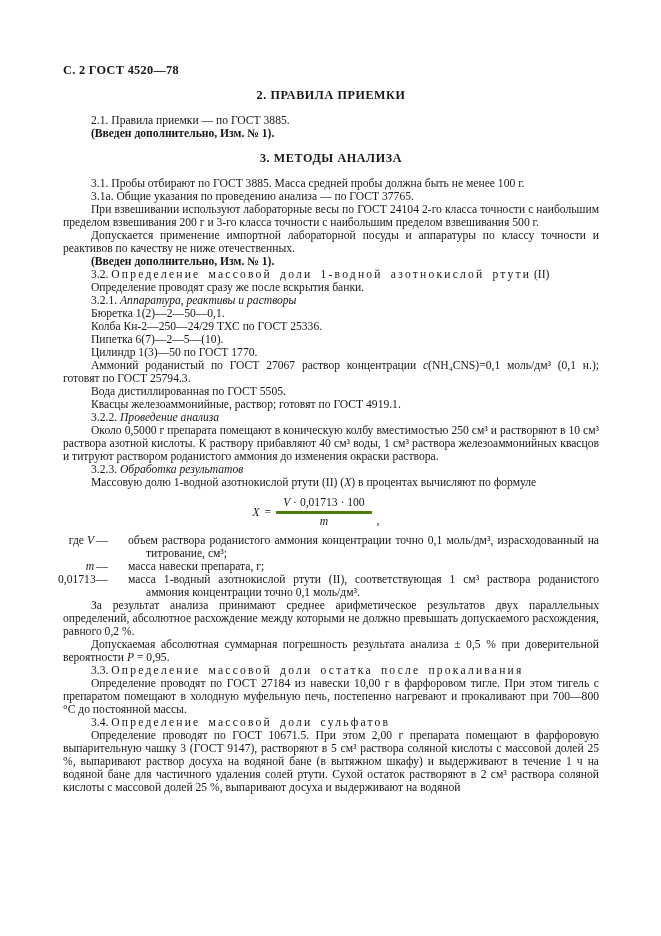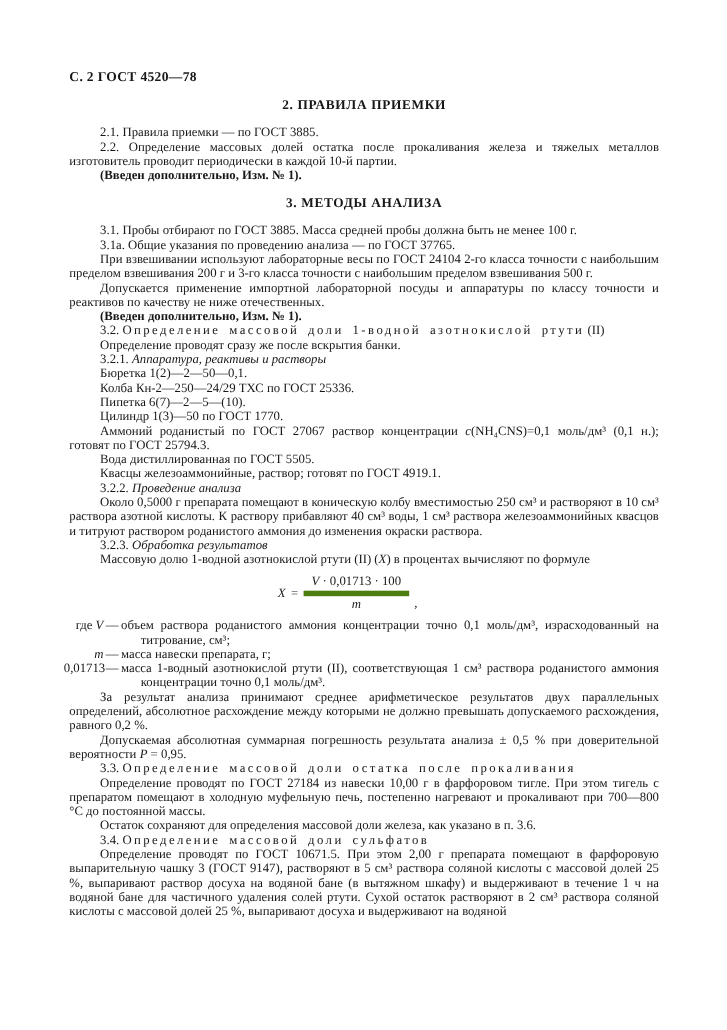--- a/index.html
+++ b/index.html
@@ -49,50 +49,50 @@
     margin: 7px 30px 6px 0;
   }
   .formula .lhs { font-style: italic; }
   .frac {
     display: inline-flex;
     flex-direction: column;
     text-align: center;
     vertical-align: middle;
   }
   .frac .fr-num {
-    border-bottom: 5px solid #4d7c0f;
+    border-bottom: 3px solid #4d7c0f;
     padding: 0 7px 2px 7px;
   }
   .frac .fr-den { padding-top: 1px; }
   .formula .comma { align-self: flex-end; padding-bottom: 1px; }
   
   .where { margin: 1px 0 0 -5px; }
   .where-row {
     display: grid;
     grid-template-columns: 36px 16px 1fr;
   }
   .where-row .w-label { text-align: right; white-space: nowrap; }
   .where-row .w-dash { text-align: center; }
   .where-row .w-text {
     text-align: justify;
     padding-left: 18px;
     text-indent: -18px;
+    margin-left: 18px;
   }
 </style>
 </head>
 <body>
 
 <div class="page">
 
   <div class="page-header">С. 2 ГОСТ 4520—78</div>
 
   <div class="sec-title">2. ПРАВИЛА ПРИЕМКИ</div>
 
   <p class="body">2.1. Правила приемки — по ГОСТ 3885.</p>
-  <p class="body">2.2. Определение массовых долей остатка после прокаливания железа и тяжелых металлов изготовитель проводит периодически в каждой 10-й партии.</p>
   <p class="body bold">(Введен дополнительно, Изм. № 1).</p>
 
   <div class="sec-title">3. МЕТОДЫ АНАЛИЗА</div>
 
   <p class="body">3.1. Пробы отбирают по ГОСТ 3885. Масса средней пробы должна быть не менее 100 г.</p>
   <p class="body">3.1а. Общие указания по проведению анализа — по ГОСТ 37765.</p>
   <p class="body">При взвешивании используют лабораторные весы по ГОСТ 24104 2-го класса точности с наибольшим пределом взвешивания 200 г и 3-го класса точности с наибольшим пределом взвешивания 500 г.</p>
   <p class="body">Допускается применение импортной лабораторной посуды и аппаратуры по классу точности и реактивов по качеству не ниже отечественных.</p>
   <p class="body bold">(Введен дополнительно, Изм. № 1).</p>
 
@@ -140,18 +140,17 @@
       <span class="w-dash">—</span>
       <span class="w-text">масса 1-водный азотнокислой ртути (II), соответствующая 1 см³ раствора роданистого аммония концентрации точно 0,1 моль/дм³.</span>
     </div>
   </div>
 
   <p class="body">За результат анализа принимают среднее арифметическое результатов двух параллельных определений, абсолютное расхождение между которыми не должно превышать допускаемого расхождения, равного 0,2 %.</p>
   <p class="body"><span>Допускаемая абсолютная суммарная погрешность результата анализа ± 0,5 % при доверительной вероятности </span><span class="it">P</span><span> = 0,95.</span></p>
 
   <p class="body"><span>3.3.</span> <span class="sp">Определение массовой доли остатка после прокаливания</span></p>
   <p class="body">Определение проводят по ГОСТ 27184 из навески 10,00 г в фарфоровом тигле. При этом тигель с препаратом помещают в холодную муфельную печь, постепенно нагревают и прокаливают при 700—800 °С до постоянной массы.</p>
-  <p class="body">Остаток сохраняют для определения массовой доли железа, как указано в п. 3.6.</p>
 
   <p class="body"><span>3.4.</span> <span class="sp">Определение массовой доли сульфатов</span></p>
   <p class="body">Определение проводят по ГОСТ 10671.5. При этом 2,00 г препарата помещают в фарфоровую выпарительную чашку 3 (ГОСТ 9147), растворяют в 5 см³ раствора соляной кислоты с массовой долей 25 %, выпаривают раствор досуха на водяной бане (в вытяжном шкафу) и выдерживают в течение 1 ч на водяной бане для частичного удаления солей ртути. Сухой остаток растворяют в 2 см³ раствора соляной кислоты с массовой долей 25 %, выпаривают досуха и выдерживают на водяной</p>
 
 </div>
 
 </body></html>

